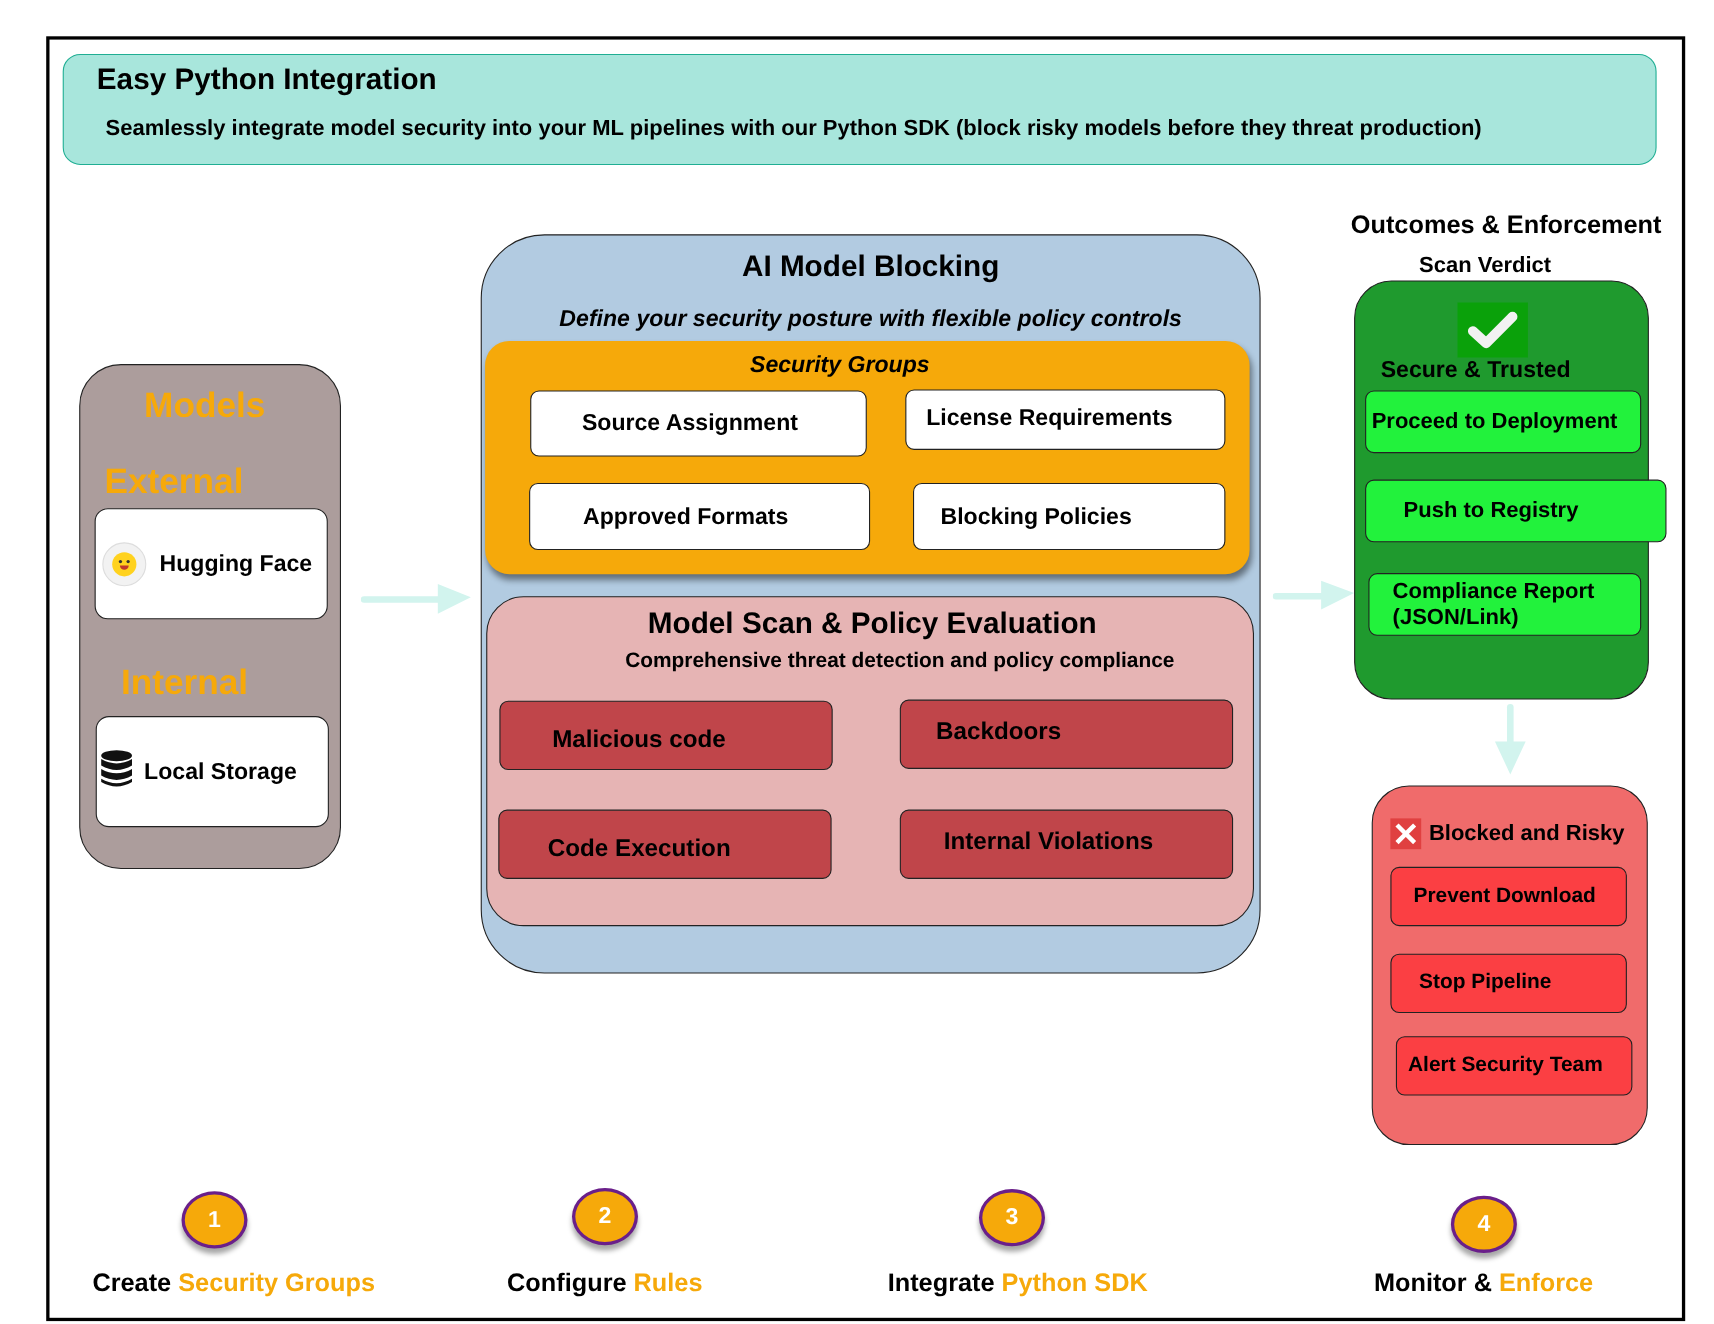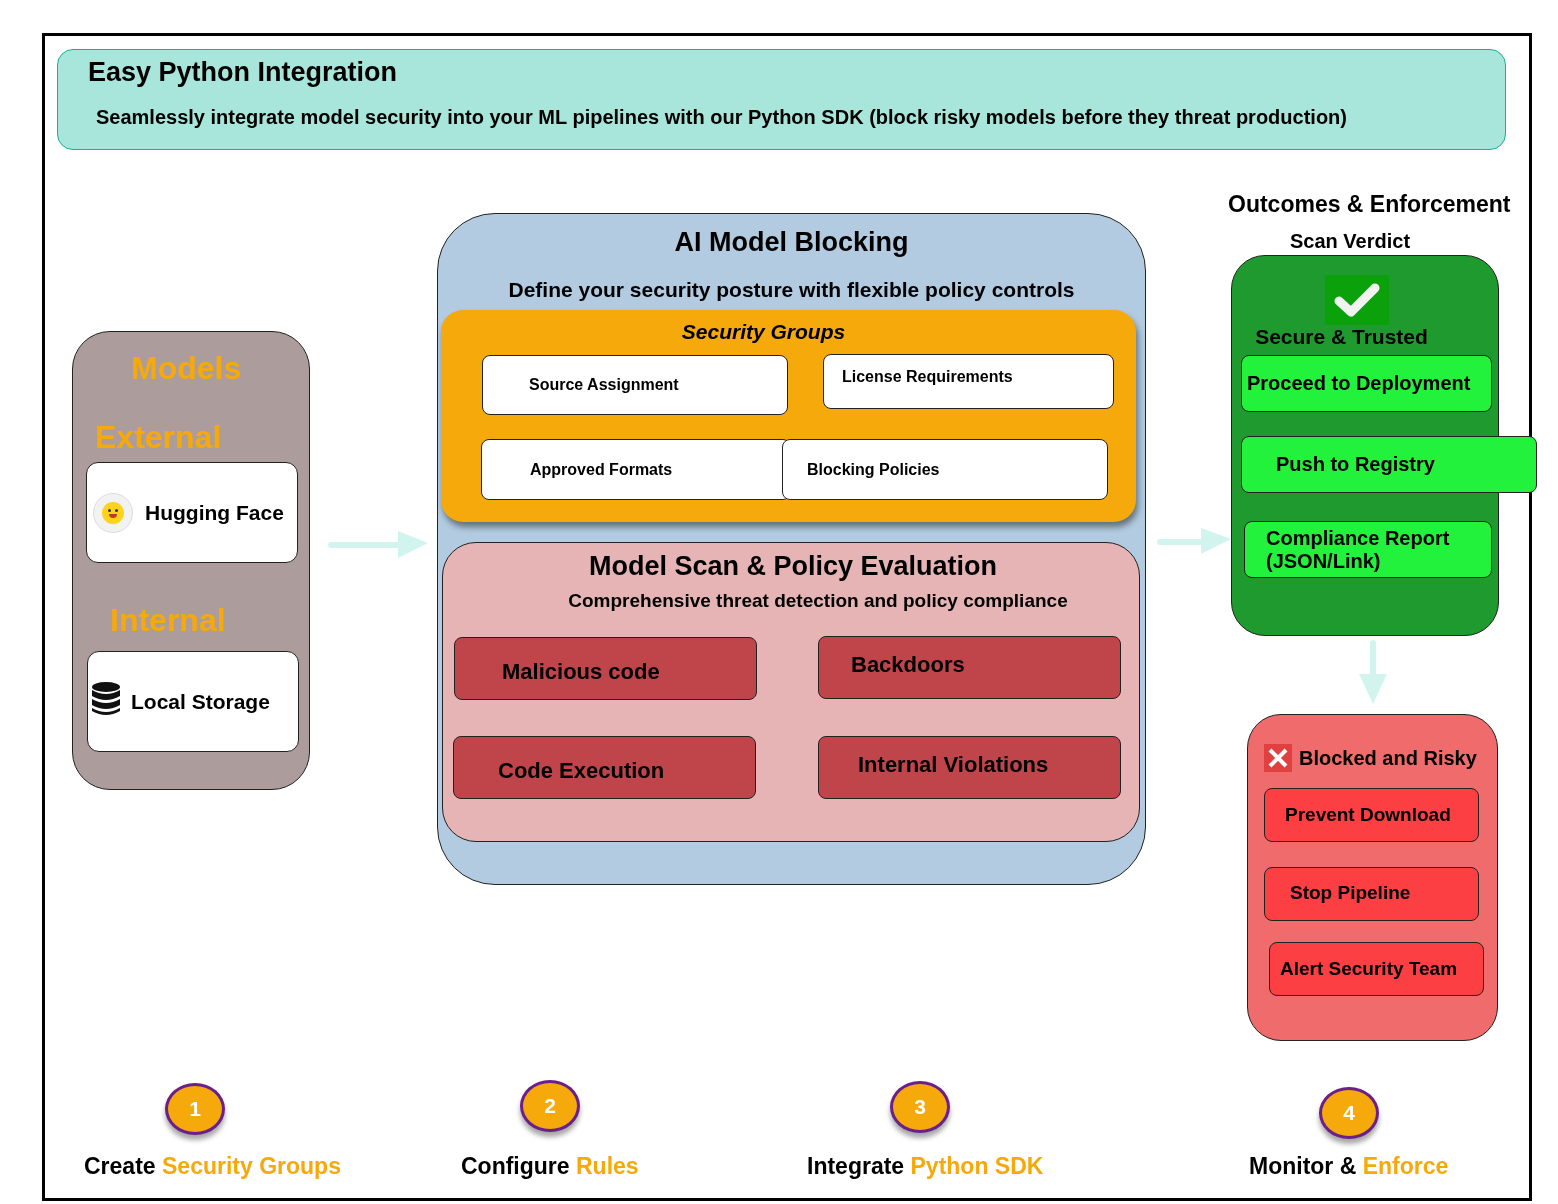--- a/index.html
+++ b/index.html
@@ -32,31 +32,31 @@
   .hf-face::after { content: ""; position: absolute; left: 7px; top: 12px; width: 8px; height: 4px; background: #c0392b; border-radius: 0 0 6px 6px; }
   .db-icon { margin: 0 10px 0 3px; }
 
   
   .arrow svg { display: block; }
 
   
   .center { left: 437px; top: 213px; width: 709px; height: 672px; background: #b2cbe1;
             border: 1.5px solid #222; border-radius: 58px; }
   .center-title { left: 437px; width: 709px; top: 227px; text-align: center; font-size: 27px; font-weight: bold; }
-  .center-sub { left: 437px; width: 709px; top: 278px; text-align: center; font-size: 21px; font-weight: bold; }
+  .center-sub { left: 437px; width: 709px; top: 278px; text-align: center; font-size: 21px; font-weight: bold; font-style: italic; }
 
   .groups { left: 441px; top: 310px; width: 695px; height: 212px; background: #f6a90a;
             border-radius: 22px; box-shadow: 2px 5px 6px rgba(0,0,0,0.45); }
   .groups-title { left: 441px; width: 645px; top: 320px; text-align: center; font-size: 21px; font-weight: bold; font-style: italic; }
-  .white-box { background: #fff; border: 1.5px solid #222; border-radius: 8px; font-size: 16px; font-weight: bold;
+  .white-box { background: #fff; border: 1.5px solid #222; border-radius: 8px; font-size: 21px; font-weight: bold;
                display: flex; align-items: center; }
   .sg1 { left: 482px; top: 355px; width: 306px; height: 60px; padding-left: 46px; }
   .sg2 { left: 823px; top: 354px; width: 291px; height: 55px; padding-left: 18px; align-items: flex-start; padding-top: 13px; }
   .sg3 { left: 481px; top: 439px; width: 310px; height: 61px; padding-left: 48px; }
-  .sg4 { left: 782px; top: 439px; width: 326px; height: 61px; padding-left: 24px; }
+  .sg4 { left: 830px; top: 439px; width: 284px; height: 61px; padding-left: 24px; }
 
   .scan { left: 442px; top: 542px; width: 698px; height: 300px; background: #e6b4b4;
           border: 1.5px solid #222; border-radius: 34px; }
   .scan-title { left: 442px; width: 702px; top: 551px; text-align: center; font-size: 27px; font-weight: bold; }
   .scan-sub { left: 442px; width: 752px; top: 590px; text-align: center; font-size: 19px; font-weight: bold; }
   .red-box { background: #c0454a; border: 1.5px solid #222; border-radius: 8px; font-size: 22px; font-weight: bold;
              display: flex; align-items: center; }
   .th1 { left: 454px; top: 637px; width: 303px; height: 63px; padding-left: 47px; padding-top: 6px; }
   .th2 { left: 818px; top: 636px; width: 303px; height: 63px; padding-left: 32px; padding-bottom: 5px; }
   .th3 { left: 453px; top: 736px; width: 303px; height: 63px; padding-left: 44px; padding-top: 6px; }
@@ -66,21 +66,21 @@
   .out-title { left: 1228px; top: 191px; font-size: 23px; font-weight: bold; }
   .verdict-label { left: 1290px; top: 230px; font-size: 20px; font-weight: bold; }
   .green-panel { left: 1231px; top: 255px; width: 268px; height: 381px; background: #1f9a2e;
                  border: 1.5px solid #222; border-radius: 34px; }
   .check-box { left: 1325px; top: 275px; width: 64px; height: 50px; background: #0aa10a;
                display: flex; align-items: center; justify-content: center; }
   .secure-label { left: 1231px; width: 221px; top: 325px; text-align: center; font-size: 21px; font-weight: bold; }
   .green-box { background: #22f23c; border: 1.5px solid #222; border-radius: 8px; font-size: 20px; font-weight: bold;
                display: flex; align-items: center; }
   .gb1 { left: 1241px; top: 355px; width: 251px; height: 57px; padding-left: 5px; }
-  .gb2 { left: 1241px; top: 436px; width: 296px; height: 57px; padding-left: 34px; }
+  .gb2 { left: 1241px; top: 436px; width: 274px; height: 57px; padding-left: 34px; }
   .gb3 { left: 1244px; top: 521px; width: 248px; height: 57px; padding-left: 21px; line-height: 23px; }
 
   .red-panel { left: 1247px; top: 714px; width: 251px; height: 327px; background: #f06b6b;
                border: 1.5px solid #222; border-radius: 34px; }
   .blocked-label { left: 1264px; top: 744px; font-size: 20px; font-weight: bold; display: flex; align-items: center; }
   .x-box { width: 28px; height: 28px; background: #e04040; display: inline-flex; align-items: center; justify-content: center; margin-right: 7px; }
   .rb { background: #fb3f43; border: 1.5px solid #222; border-radius: 8px; font-size: 19px; font-weight: bold;
         display: flex; align-items: center; }
   .rb1 { left: 1264px; top: 788px; width: 215px; height: 54px; padding-left: 20px; }
   .rb2 { left: 1264px; top: 867px; width: 215px; height: 54px; padding-left: 25px; padding-bottom: 3px; }

